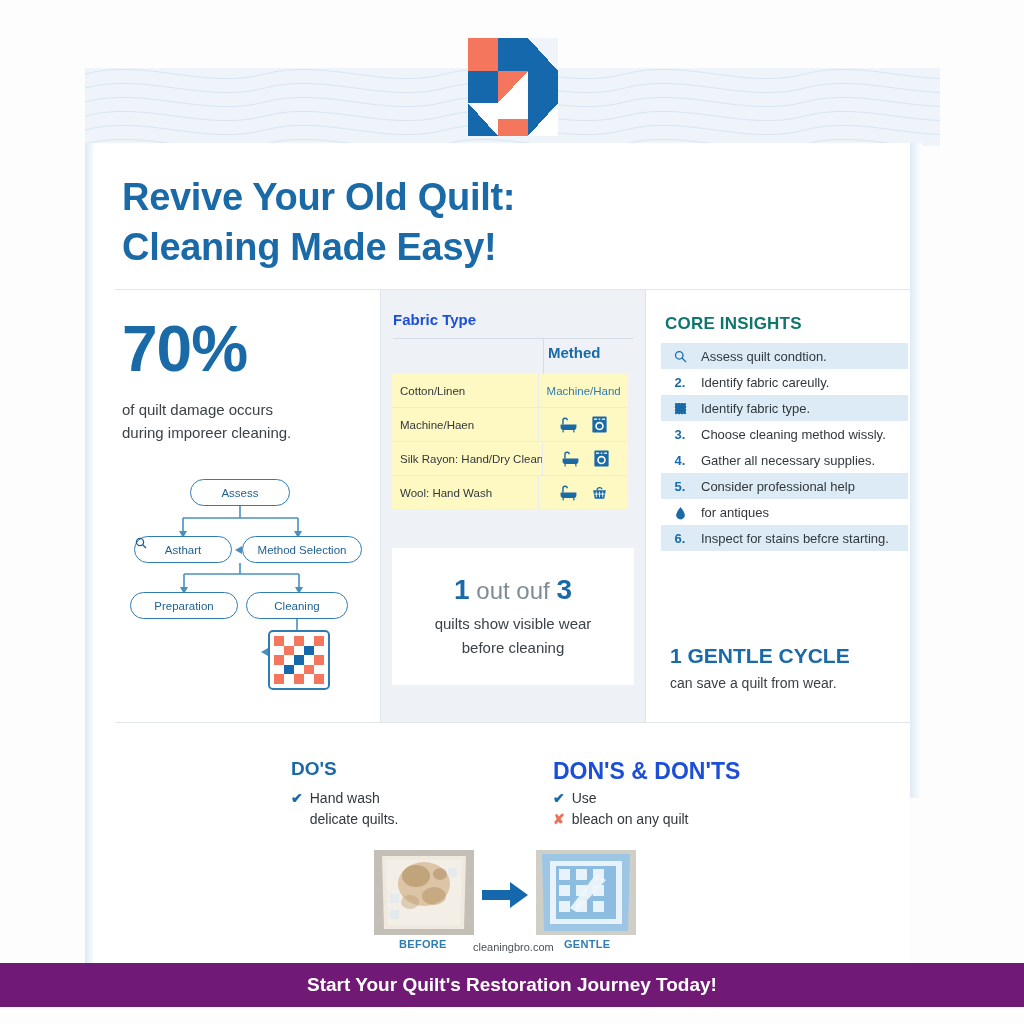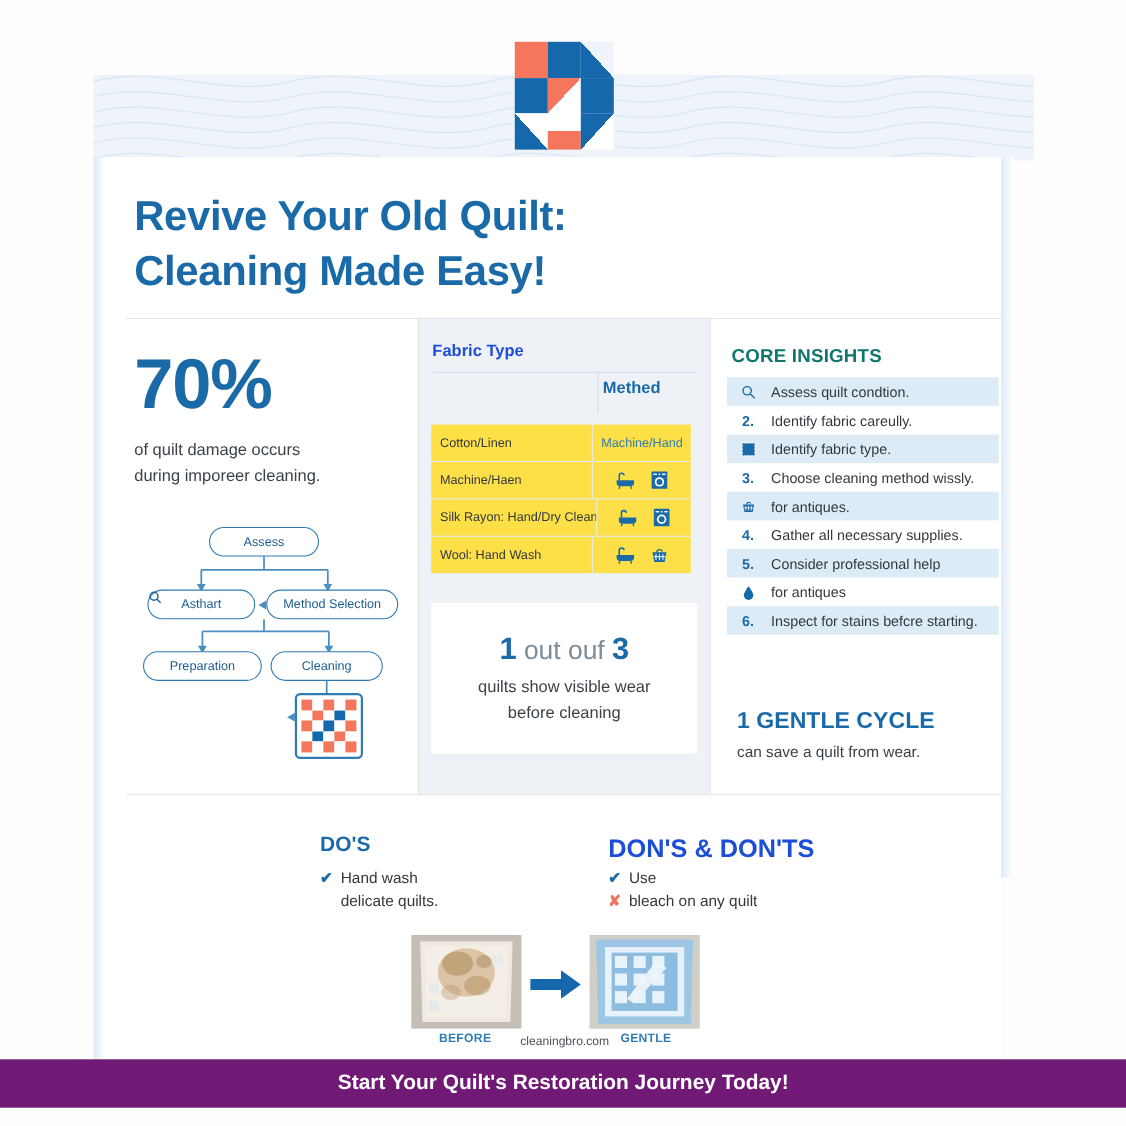--- a/index.html
+++ b/index.html
@@ -95,21 +95,21 @@
     position:absolute;left:393px;top:311px;
     color:#1d4ed8;font-size:15px;font-weight:bold;
   }
   .tbl-rule{position:absolute;left:393px;top:338px;width:240px;height:1px;background:#d5dde4;}
   .tbl-head{
     position:absolute;left:548px;top:344px;
     color:#1a6aa8;font-size:15px;font-weight:bold;
   }
   .tbl-vline{position:absolute;left:543px;top:338px;width:1px;height:38px;background:#d5dde4;}
   .tbl{
-    position:absolute;left:392px;top:374px;width:236px;background:#fde047;margin-top:12px;
+    position:absolute;left:392px;top:374px;width:236px;background:#fef9c3;
   }
   .tbl-row{
     display:flex;align-items:center;height:33px;border-bottom:1px solid #e6ebf0;
   }
   .tbl-row:last-child{border-bottom:none;}
   .tbl-c1{width:150px;padding-left:8px;box-sizing:border-box;color:#32383d;font-size:11.5px;white-space:nowrap;}
   .tbl-c2{width:92px;display:flex;align-items:center;justify-content:center;gap:12px;color:#2f7cb3;font-size:11.5px;border-left:1px solid #e6ebf0;height:100%;box-sizing:border-box;}
 
   
   .mid-card{
@@ -416,35 +416,20 @@
               <rect x="16" y="20.5" width="2" height="2"></rect>
             </g>
           </svg>
         </div>
         <div class="ins-text">Identify fabric type.</div>
       </div>
       <div class="ins-row">
         <div class="ins-marker">3.</div>
         <div class="ins-text">Choose cleaning method wissly.</div>
       </div>
-      <div class="ins-row alt">
-        <div class="ins-marker">
-          <svg width="15" height="15" viewBox="0 0 24 24">
-            <path d="M4,9 L20,9 L18,20 L6,20 Z" fill="#1a6aa8"></path>
-            <path d="M9,9 C9,5 15,5 15,8" fill="none" stroke="#1a6aa8" stroke-width="1.6"></path>
-            <g stroke="#ffffff" stroke-width="1.1">
-              <line x1="8" y1="11" x2="8" y2="18"></line>
-              <line x1="12" y1="11" x2="12" y2="18"></line>
-              <line x1="16" y1="11" x2="16" y2="18"></line>
-              <line x1="5.4" y1="14" x2="18.6" y2="14"></line>
-            </g>
-          </svg>
-        </div>
-        <div class="ins-text">for antiques.</div>
-      </div>
       <div class="ins-row">
         <div class="ins-marker">4.</div>
         <div class="ins-text">Gather all necessary supplies.</div>
       </div>
       <div class="ins-row alt">
         <div class="ins-marker">5.</div>
         <div class="ins-text">Consider professional help</div>
       </div>
       <div class="ins-row">
         <div class="ins-marker">

